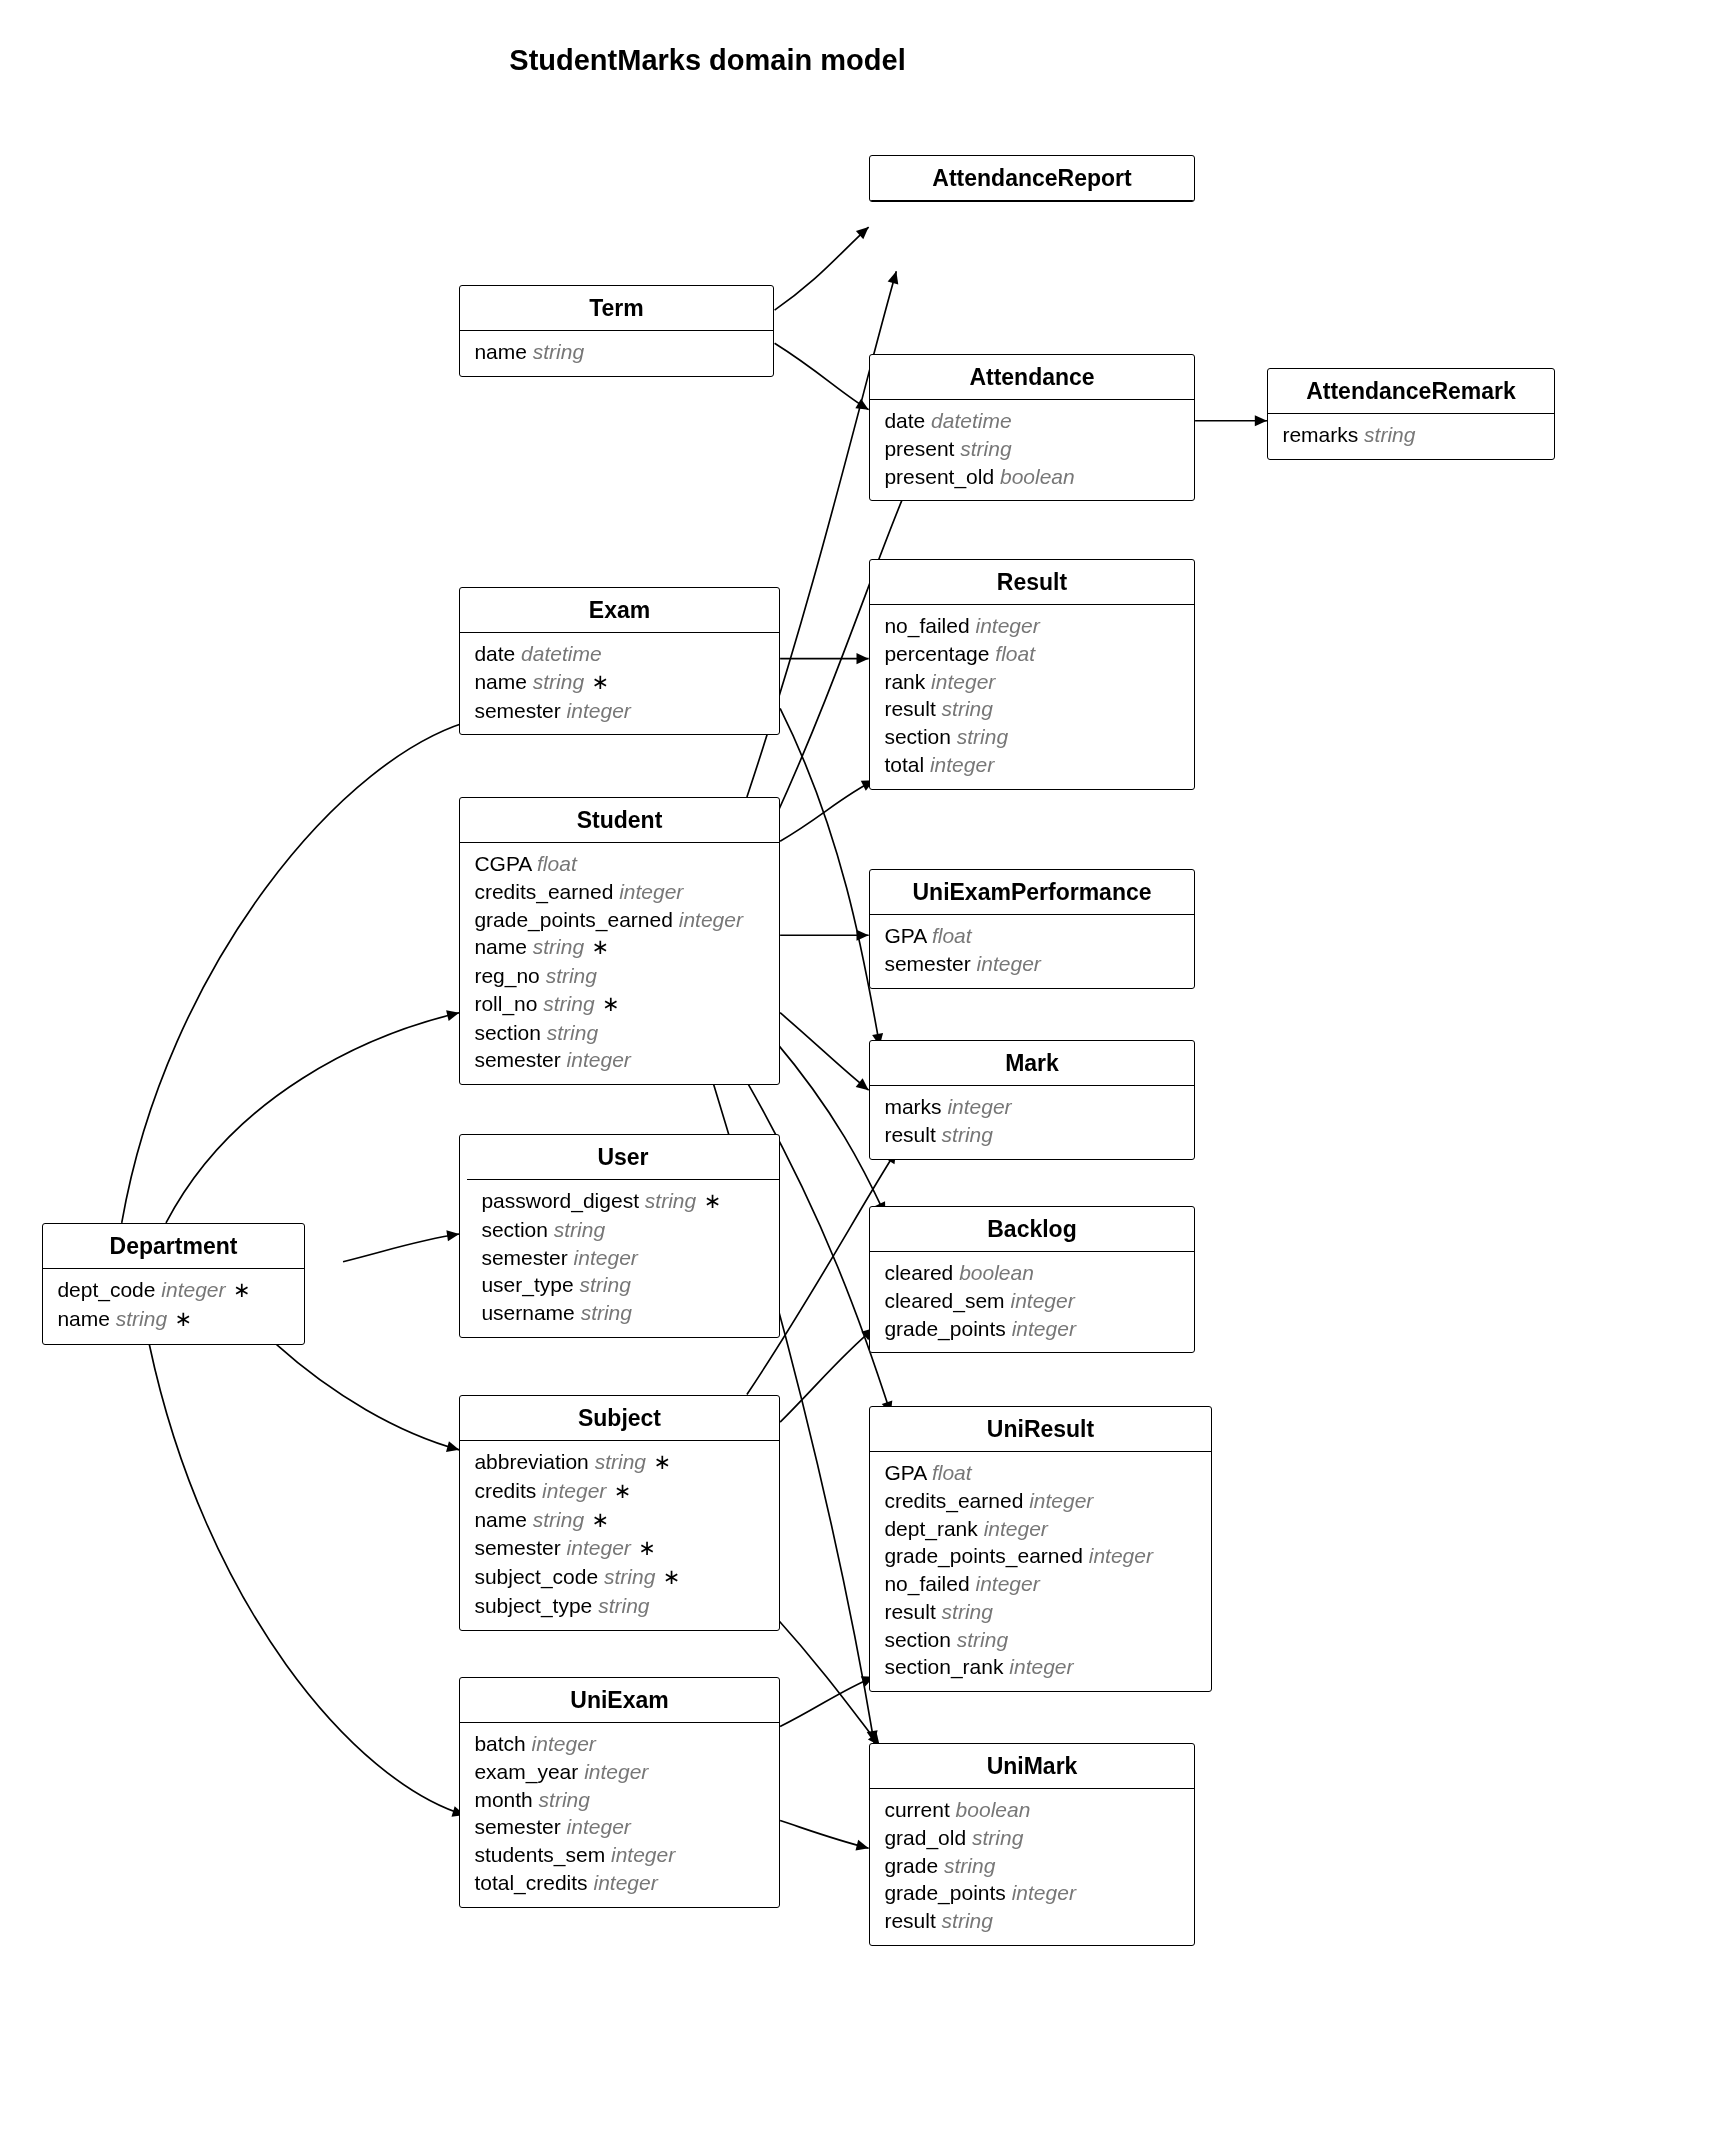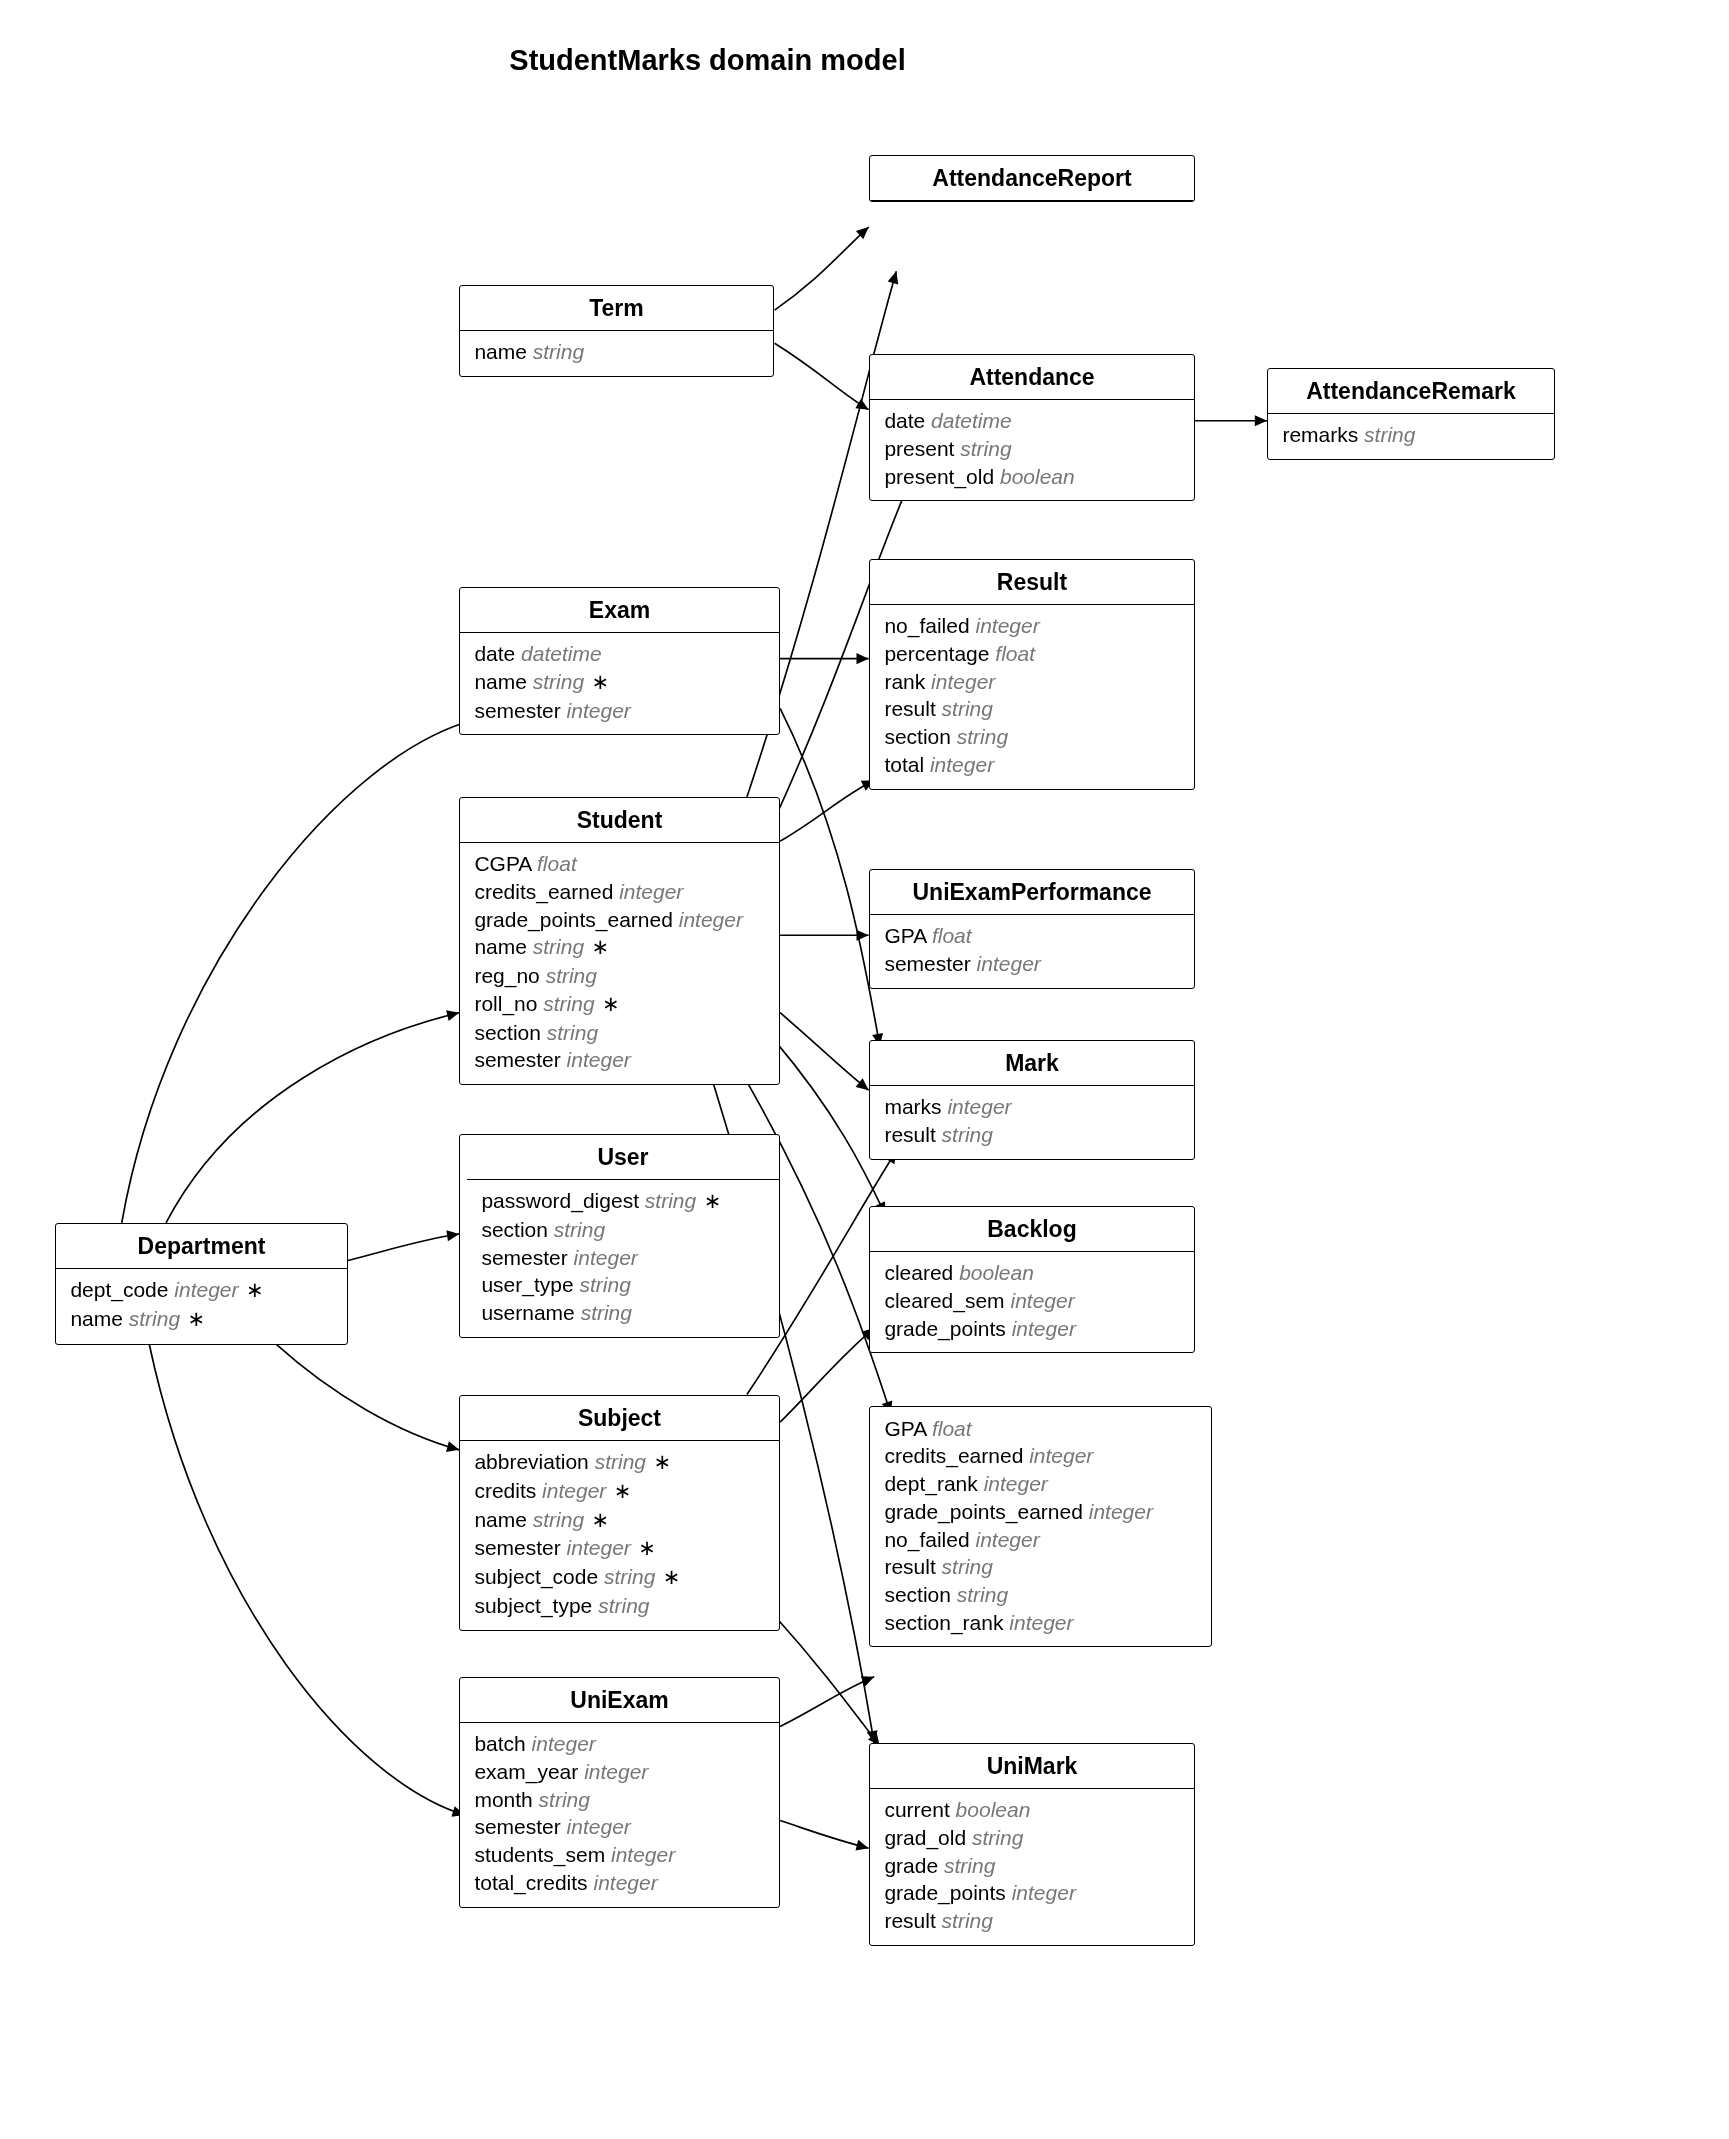--- a/index.html
+++ b/index.html
@@ -202,39 +202,40 @@
       </div>
     </div>
     <div class="entity" style="left: 869px; top: 1206px; width: 326px;">
       <div class="entity-title">Backlog</div>
       <div class="entity-body">
         <div class="attr-row"><span class="attr-name">cleared</span> <span class="attr-type">boolean</span></div>
         <div class="attr-row"><span class="attr-name">cleared_sem</span> <span class="attr-type">integer</span></div>
         <div class="attr-row"><span class="attr-name">grade_points</span> <span class="attr-type">integer</span></div>
       </div>
     </div>
-    <div class="entity" style="left: 55px; top: 1223px; width: 293px;">
+    <div class="entity" style="left: 42px; top: 1223px; width: 263px;">
       <div class="entity-title">Department</div>
       <div class="entity-body">
         <div class="attr-row"><span class="attr-name">dept_code</span> <span class="attr-type">integer</span><span class="attr-star"> ∗</span></div>
         <div class="attr-row"><span class="attr-name">name</span> <span class="attr-type">string</span><span class="attr-star"> ∗</span></div>
       </div>
     </div>
     <div class="entity" style="left: 459px; top: 1395px; width: 321px;">
       <div class="entity-title">Subject</div>
       <div class="entity-body">
         <div class="attr-row"><span class="attr-name">abbreviation</span> <span class="attr-type">string</span><span class="attr-star"> ∗</span></div>
         <div class="attr-row"><span class="attr-name">credits</span> <span class="attr-type">integer</span><span class="attr-star"> ∗</span></div>
         <div class="attr-row"><span class="attr-name">name</span> <span class="attr-type">string</span><span class="attr-star"> ∗</span></div>
         <div class="attr-row"><span class="attr-name">semester</span> <span class="attr-type">integer</span><span class="attr-star"> ∗</span></div>
         <div class="attr-row"><span class="attr-name">subject_code</span> <span class="attr-type">string</span><span class="attr-star"> ∗</span></div>
         <div class="attr-row"><span class="attr-name">subject_type</span> <span class="attr-type">string</span></div>
       </div>
     </div>
     <div class="entity" style="left: 869px; top: 1406px; width: 343px;">
+      <div class="entity-title">UniResult</div>
       <div class="entity-body">
         <div class="attr-row"><span class="attr-name">GPA</span> <span class="attr-type">float</span></div>
         <div class="attr-row"><span class="attr-name">credits_earned</span> <span class="attr-type">integer</span></div>
         <div class="attr-row"><span class="attr-name">dept_rank</span> <span class="attr-type">integer</span></div>
         <div class="attr-row"><span class="attr-name">grade_points_earned</span> <span class="attr-type">integer</span></div>
         <div class="attr-row"><span class="attr-name">no_failed</span> <span class="attr-type">integer</span></div>
         <div class="attr-row"><span class="attr-name">result</span> <span class="attr-type">string</span></div>
         <div class="attr-row"><span class="attr-name">section</span> <span class="attr-type">string</span></div>
         <div class="attr-row"><span class="attr-name">section_rank</span> <span class="attr-type">integer</span></div>
       </div>

